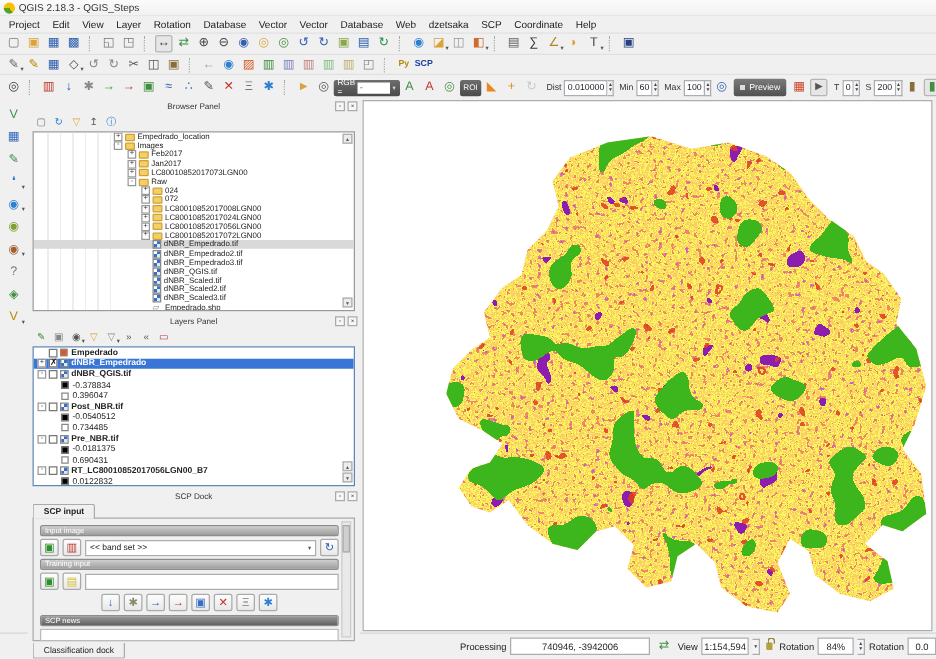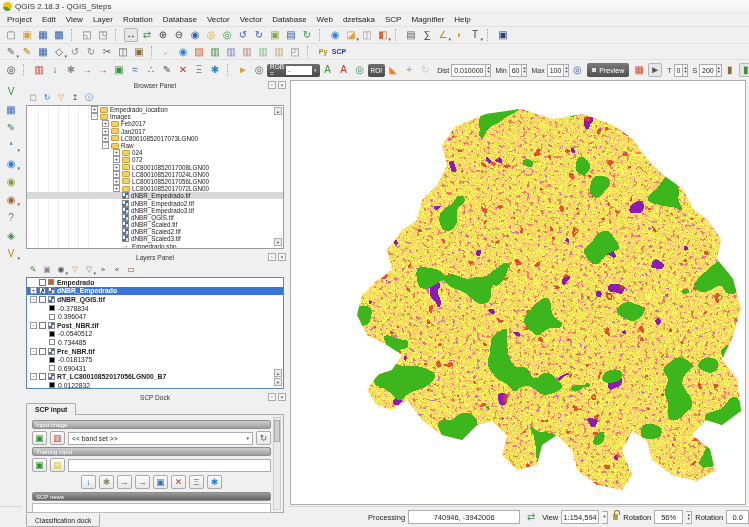--- a/index.html
+++ b/index.html
@@ -133,21 +133,21 @@
     <span class="menu-item">View</span>
     <span class="menu-item">Layer</span>
     <span class="menu-item">Rotation</span>
     <span class="menu-item">Database</span>
     <span class="menu-item">Vector</span>
     <span class="menu-item">Vector</span>
     <span class="menu-item">Database</span>
     <span class="menu-item">Web</span>
     <span class="menu-item">dzetsaka</span>
     <span class="menu-item">SCP</span>
-    <span class="menu-item">Magnifier</span>
+    <span class="menu-item">Coordinate</span>
     <span class="menu-item">Help</span>
   </div>
 
 <div class="tb tb1">
     <span class="tbtn">
       <span class="glyph" style="color: rgb(119, 119, 119);">▢</span>
     </span>
     <span class="tbtn">
       <span class="glyph" style="color: rgb(217, 164, 59);">▣</span>
     </span>
@@ -884,20 +884,20 @@
         <span class="glyph" style="color: rgb(63, 143, 63);">⇄</span>
       </span>
     </span>
   <span class="sb-label">View</span>
   <span class="sb-input" style="width:50px">1:154,594</span>
   <span class="spin">
       <span>▼</span>
     </span>
   <span class="lock-icon"></span>
   <span class="sb-label">Rotation</span>
-  <span class="sb-input" style="width:38px">56%</span>
+  <span class="sb-input" style="width:38px">84%</span>
   <span class="spin">
       <span>▲</span>
       <span>▼</span>
     </span>
   <span class="sb-label">Rotation</span>
   <span class="sb-input" style="width:30px">0.0</span>
 </div>
 
 </body></html>

